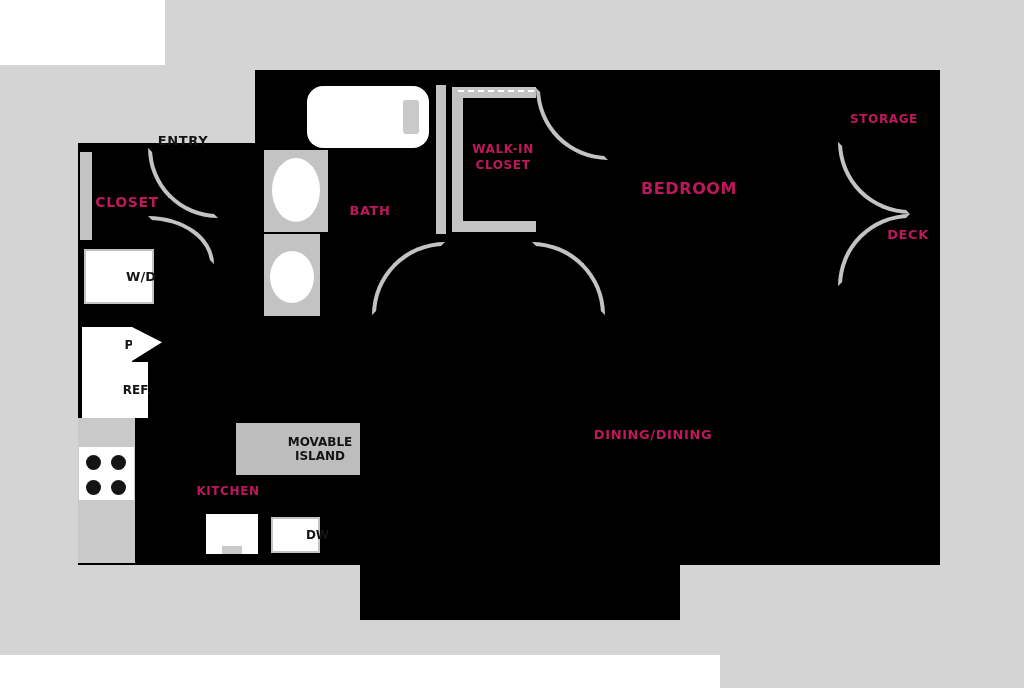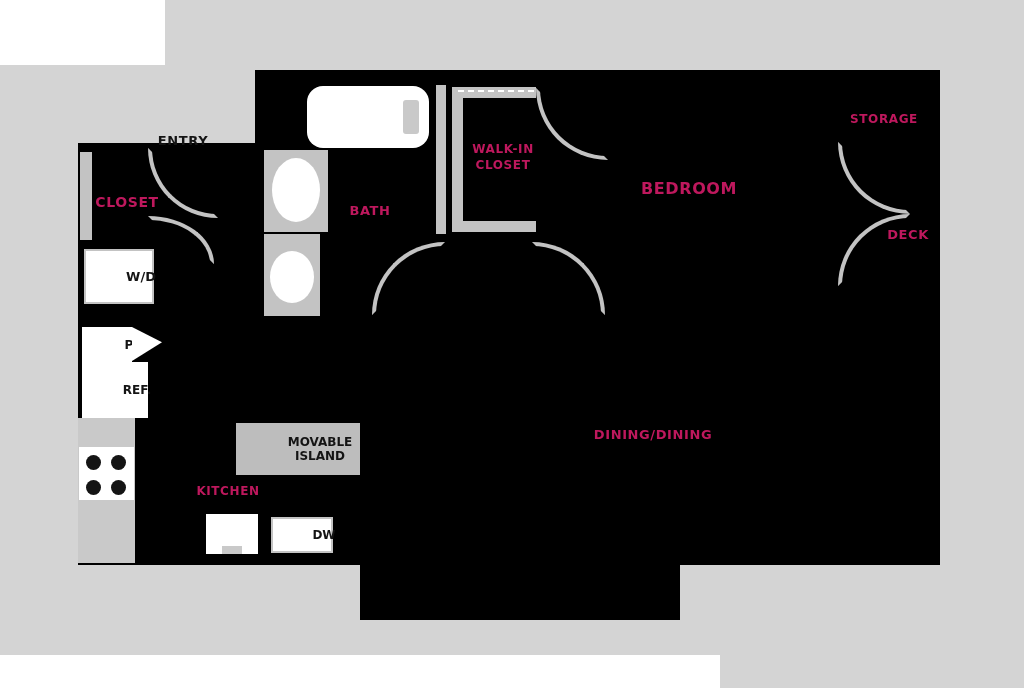--- a/index.html
+++ b/index.html
@@ -82,21 +82,21 @@
   <div class="burner" style="left:111px;top:455px;"></div>
   <div class="burner" style="left:86px;top:480px;"></div>
   <div class="burner" style="left:111px;top:480px;"></div>
 
   <div class="fixture-box" style="left:236px;top:423px;width:124px;height:52px;background:#bdbdbd;font-size:12px;">
     <span style="display:block;width:92px;">MOVABLE ISLAND</span>
   </div>
 
   <div class="abs white" style="left:206px;top:514px;width:52px;height:40px;"></div>
   <div class="abs" style="left:222px;top:546px;width:20px;height:8px;background:#c9c9c9;"></div>
-  <div class="fixture-box" style="left:271px;top:517px;width:62px;height:36px;border:2px solid #c3c3c3;font-size:12px;">
+  <div class="fixture-box" style="left:271px;top:517px;width:49px;height:36px;border:2px solid #c3c3c3;font-size:12px;">
     <span>DW</span>
   </div>
 
   <div class="lbl dark" style="left:148px;top:133px;width:70px;font-size:13px;">ENTRY</div>
   <div class="lbl orange" style="left:94px;top:193px;width:66px;font-size:14px;">CLOSET</div>
   <div class="lbl orange" style="left:341px;top:203px;width:58px;font-size:13px;">BATH</div>
   <div class="lbl orange" style="left:457px;top:142px;width:92px;font-size:12px;text-align:center;">WALK-IN CLOSET</div>
   <div class="lbl orange" style="left:641px;top:179px;width:92px;font-size:16px;">BEDROOM</div>
   <div class="lbl orange" style="left:842px;top:112px;width:84px;font-size:12px;">STORAGE</div>
   <div class="lbl orange" style="left:880px;top:227px;width:56px;font-size:13px;">DECK</div>

